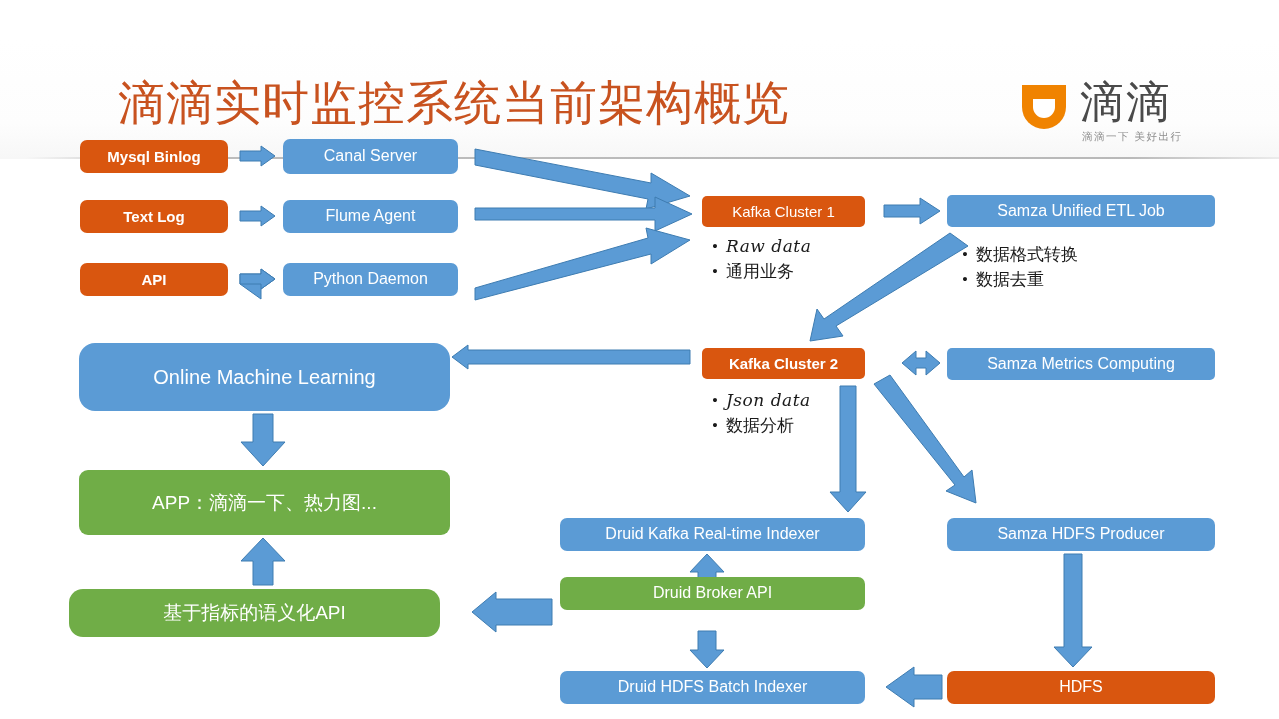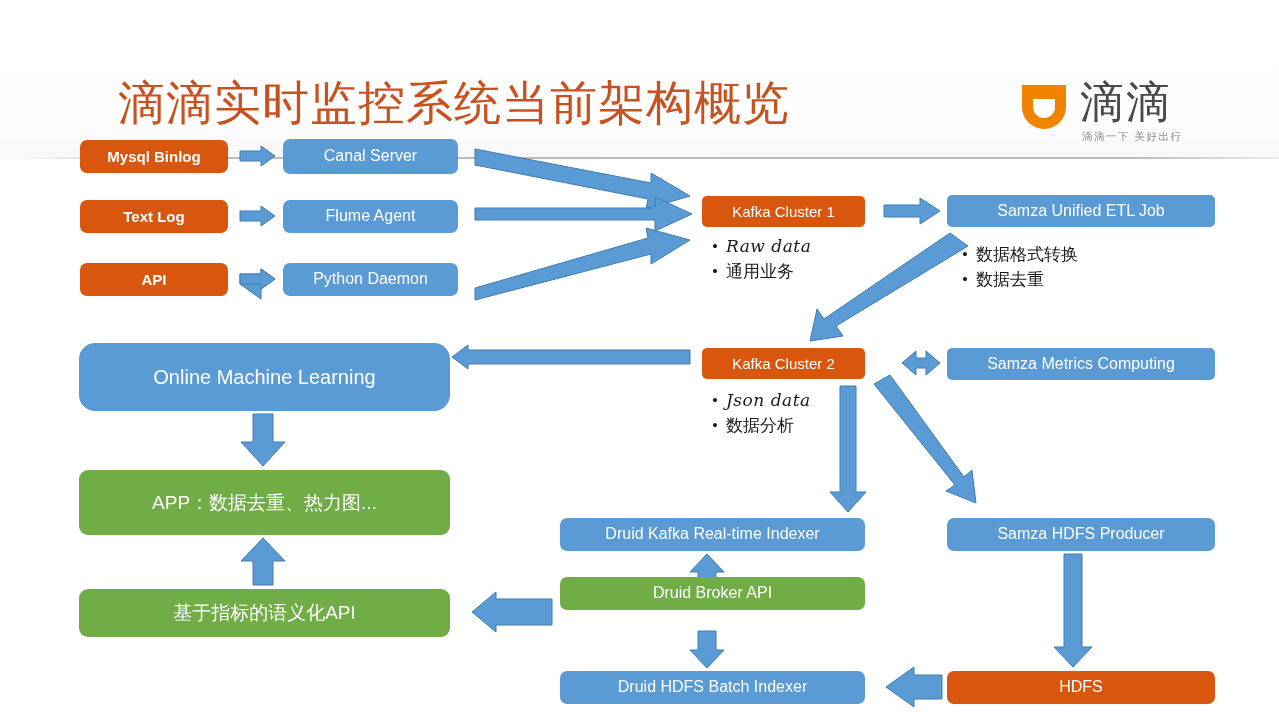--- a/index.html
+++ b/index.html
@@ -213,39 +213,39 @@
     <div class="bl">
         <span class="dot">•</span>
         <span>数据格式转换</span>
       </div>
     <div class="bl">
         <span class="dot">•</span>
         <span>数据去重</span>
       </div>
   </div>
 
-  <div class="box orange r4" style="left:702px; top:348px; width:163px; height:31px; font-size:15px;">Kafka Cluster 2</div>
+  <div class="box orange r4" style="left:702px; top:348px; width:163px; height:31px; font-size:15px;font-weight:bold;">Kafka Cluster 2</div>
   <div class="bullets" style="left:712px; top:388px;">
     <div class="bl">
         <span class="dot">•</span>
         <span class="script">Json data</span>
       </div>
     <div class="bl">
         <span class="dot">•</span>
         <span>数据分析</span>
       </div>
   </div>
 
   <div class="box blue r4" style="left:947px; top:348px; width:268px; height:32px; font-size:16px;">Samza Metrics Computing</div>
 
   <div class="box blue" style="left:79px; top:343px; width:371px; height:68px; font-size:20px; border-radius:16px;">Online Machine Learning</div>
 
-  <div class="box green" style="left:79px; top:470px; width:371px; height:65px; font-size:19px; border-radius:9px;">APP：数据去重、热力图...</div>
-
-  <div class="box green" style="left:79px; top:589px; width:371px; height:48px; font-size:19px; border-radius:9px;">基于指标的语义化API</div>
+  <div class="box green" style="left:79px; top:470px; width:371px; height:65px; font-size:19px; border-radius:9px;">APP：滴滴一下、热力图...</div>
+
+  <div class="box green" style="left:69px; top:589px; width:371px; height:48px; font-size:19px; border-radius:14px;">基于指标的语义化API</div>
 
   <div class="box blue" style="left:560px; top:518px; width:305px; height:33px; font-size:16px;">Druid Kafka Real-time Indexer</div>
 
   <div class="box green" style="left:560px; top:577px; width:305px; height:33px; font-size:16px;">Druid Broker API</div>
 
   <div class="box blue" style="left:560px; top:671px; width:305px; height:33px; font-size:16px;">Druid HDFS Batch Indexer</div>
 
   <div class="box blue" style="left:947px; top:518px; width:268px; height:33px; font-size:16px;">Samza HDFS Producer</div>
 
   <div class="box orange" style="left:947px; top:671px; width:268px; height:33px; font-size:16px;">HDFS</div>

